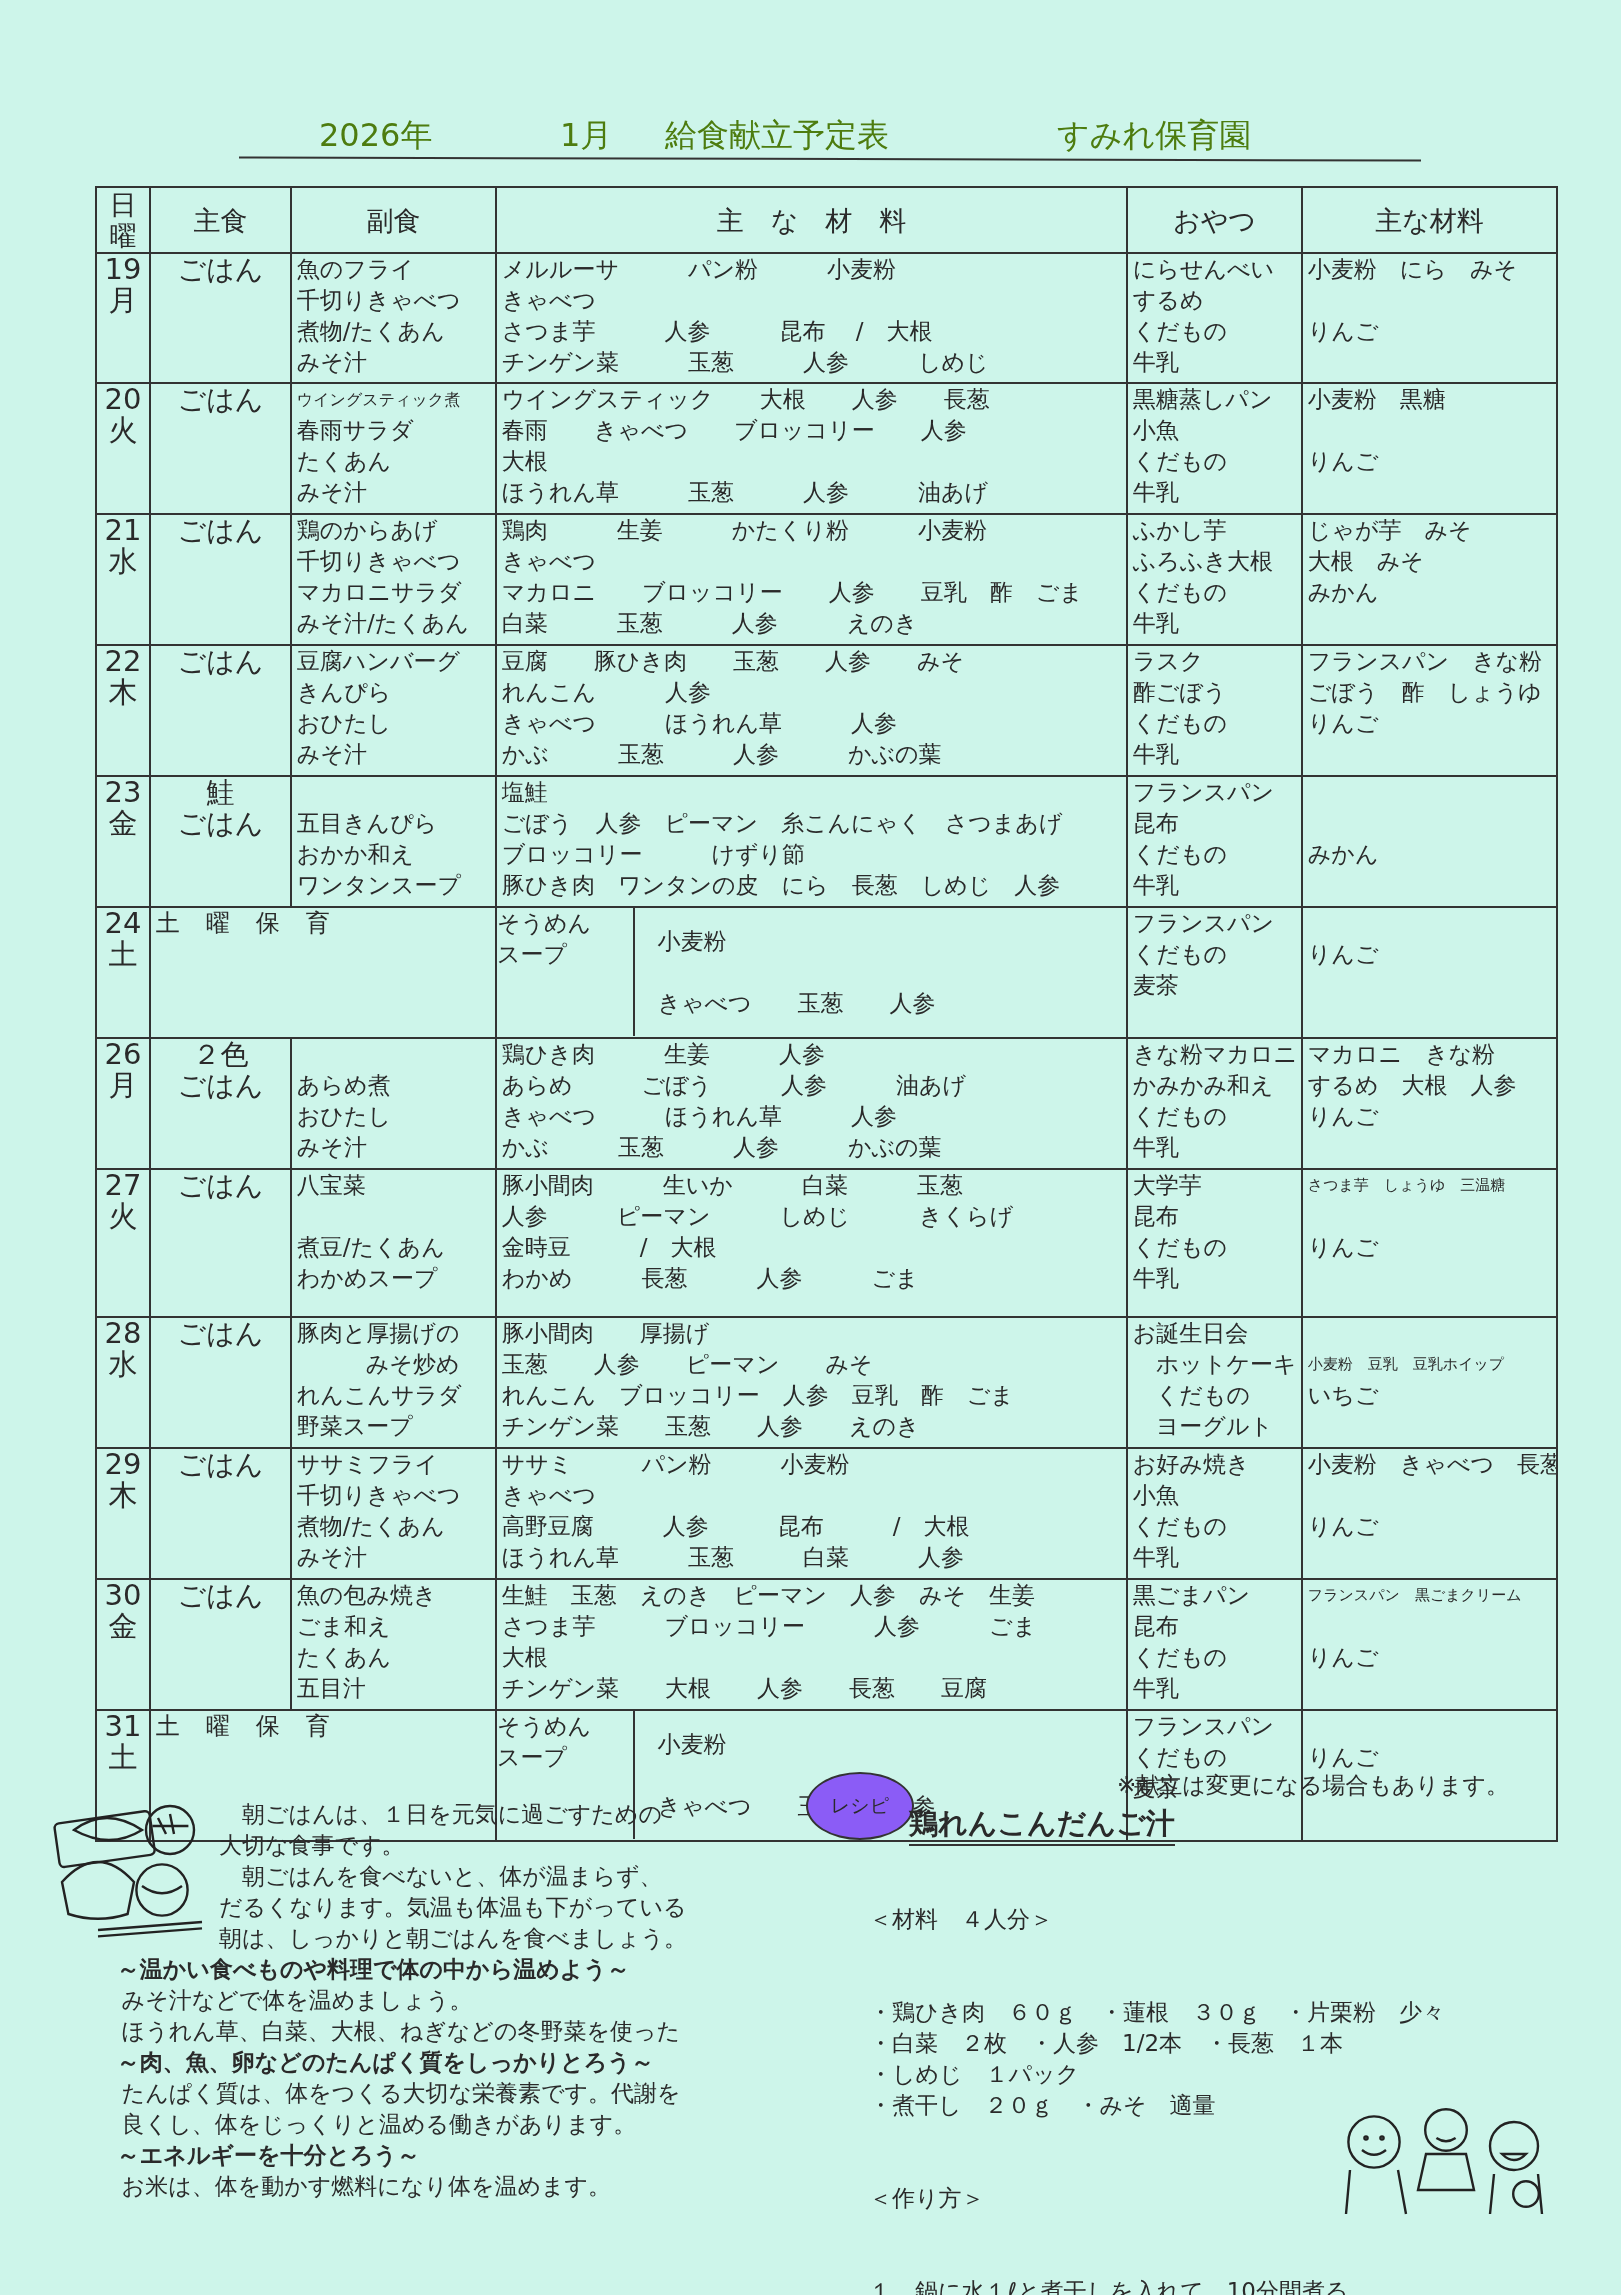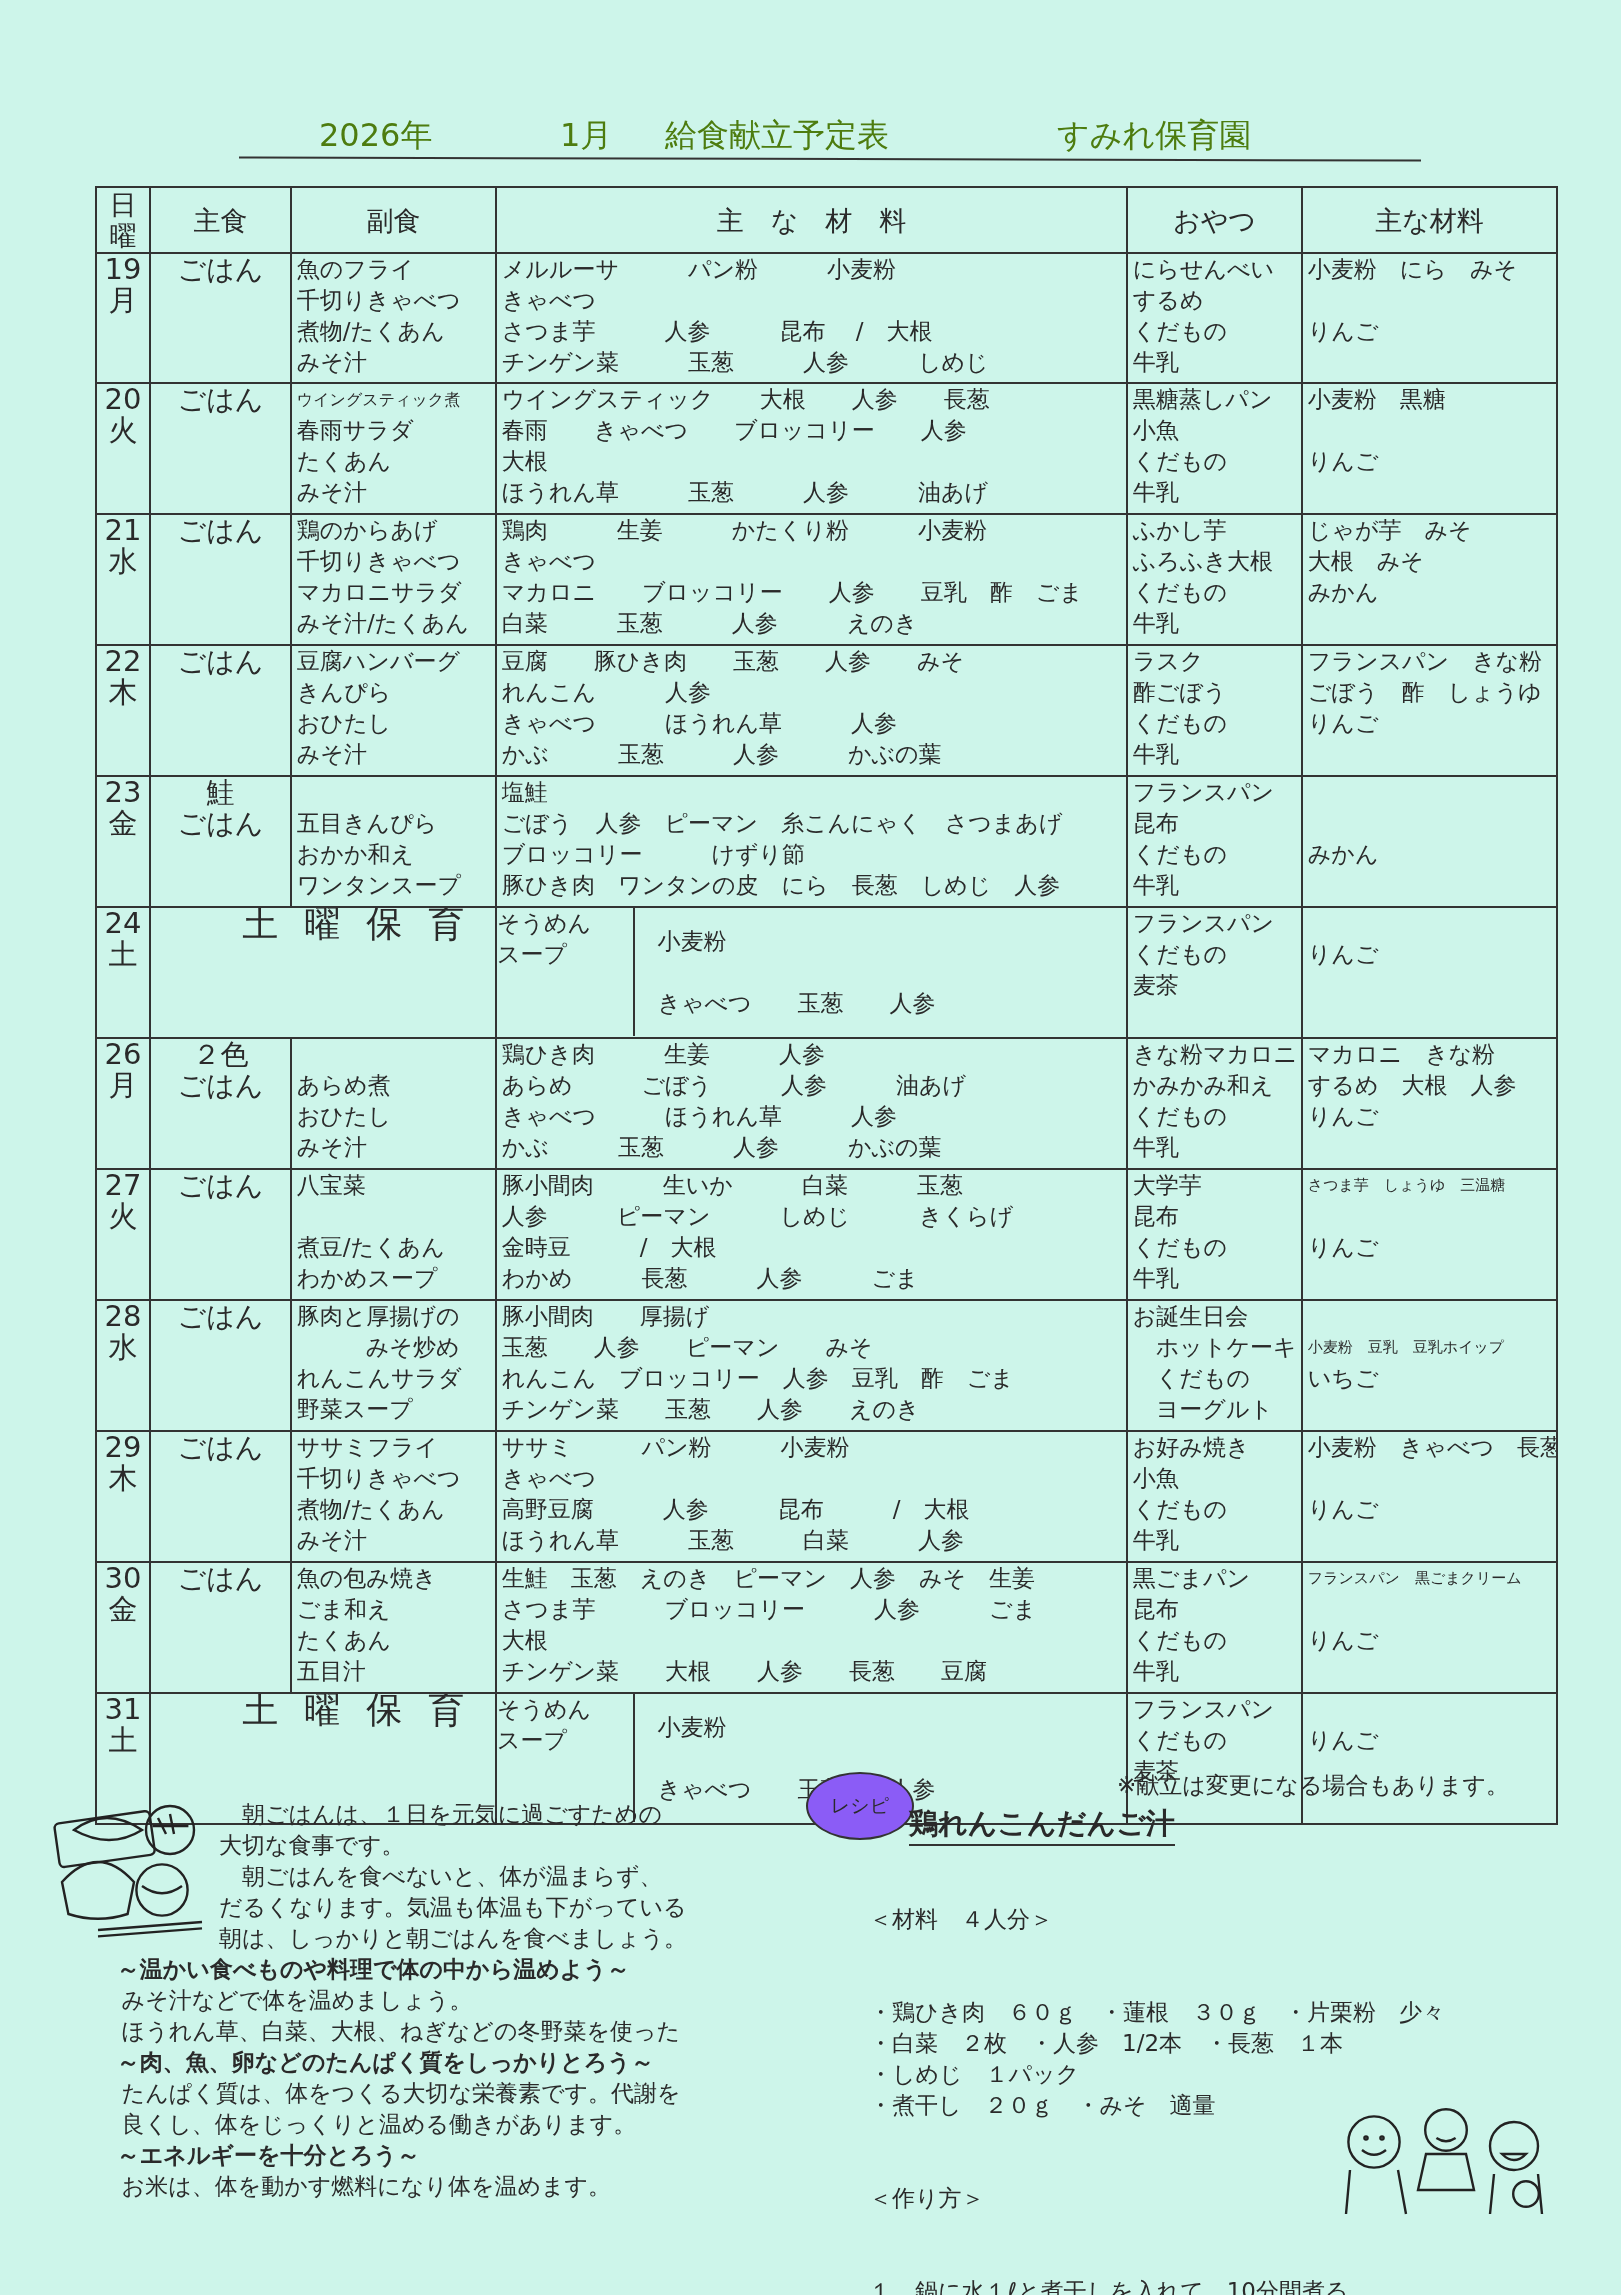--- a/index.html
+++ b/index.html
@@ -17,21 +17,21 @@
     position:absolute; left:95px; top:186px; width:1461px; border-collapse:collapse;
     table-layout:fixed; font-size:23px;
   }
   table.menu td, table.menu th {
     border:2.4px solid #333; vertical-align:top; padding:0 4.8px; line-height:31px; overflow:hidden;
   }
   table.menu th { height:64px; font-weight:normal; font-size:27px; vertical-align:middle; text-align:center; }
   th.date-h { font-size:14.4px; line-height:16px; padding:0; }
   td.date { text-align:center; font-size:29px; line-height:62px; padding:0; vertical-align:middle; }
   td.staple { text-align:center; vertical-align:middle; font-size:28px; line-height:62px; }
-  td.sat { text-align:right; vertical-align:middle; font-size:36px; letter-spacing:26px; }
+  td.sat { text-align:left; vertical-align:middle; font-size:24px; letter-spacing:26px; }
   .line { white-space:pre; height:31px; }
   .small { font-size:16px; }
   .xsmall { font-size:15px; }
   td.mat .line { word-spacing:0; }
   .note { position:absolute; left:1117px; top:1770px; font-size:23px; }
   .article { position:absolute; left:112px; top:1799px; width:657px; font-size:23px; line-height:31px; }
   .article .p { white-space:pre; }
   .article .h { font-weight:bold; white-space:pre; margin-left:-4.8px; }
   .bubble { position:absolute; left:806px; top:1772px; width:104px; height:64px; border:2.4px solid #333; border-radius:50%; text-align:center; line-height:62px; font-size:19px; background:#8b5cf6; }
   .recipe-title { position:absolute; left:909px; top:1804px; font-size:29px; font-weight:bold; border-bottom:2.4px solid #333; }
@@ -296,21 +296,21 @@
           <div class="line">くだもの</div>
           <div class="line">牛乳</div>
         </td>
         <td>
           <div class="line">マカロニ　きな粉</div>
           <div class="line">するめ　大根　人参</div>
           <div class="line">りんご</div>
           <div class="line"></div>
         </td>
       </tr>
-      <tr style="height: 131px;">
+      <tr style="height: 148px;">
         <td class="date">
       <div>27</div>
       <div>火</div>
         </td>
         <td class="staple">
       <div>ごはん</div>
         </td>
         <td>
           <div class="line">八宝菜</div>
           <div class="line"></div>

